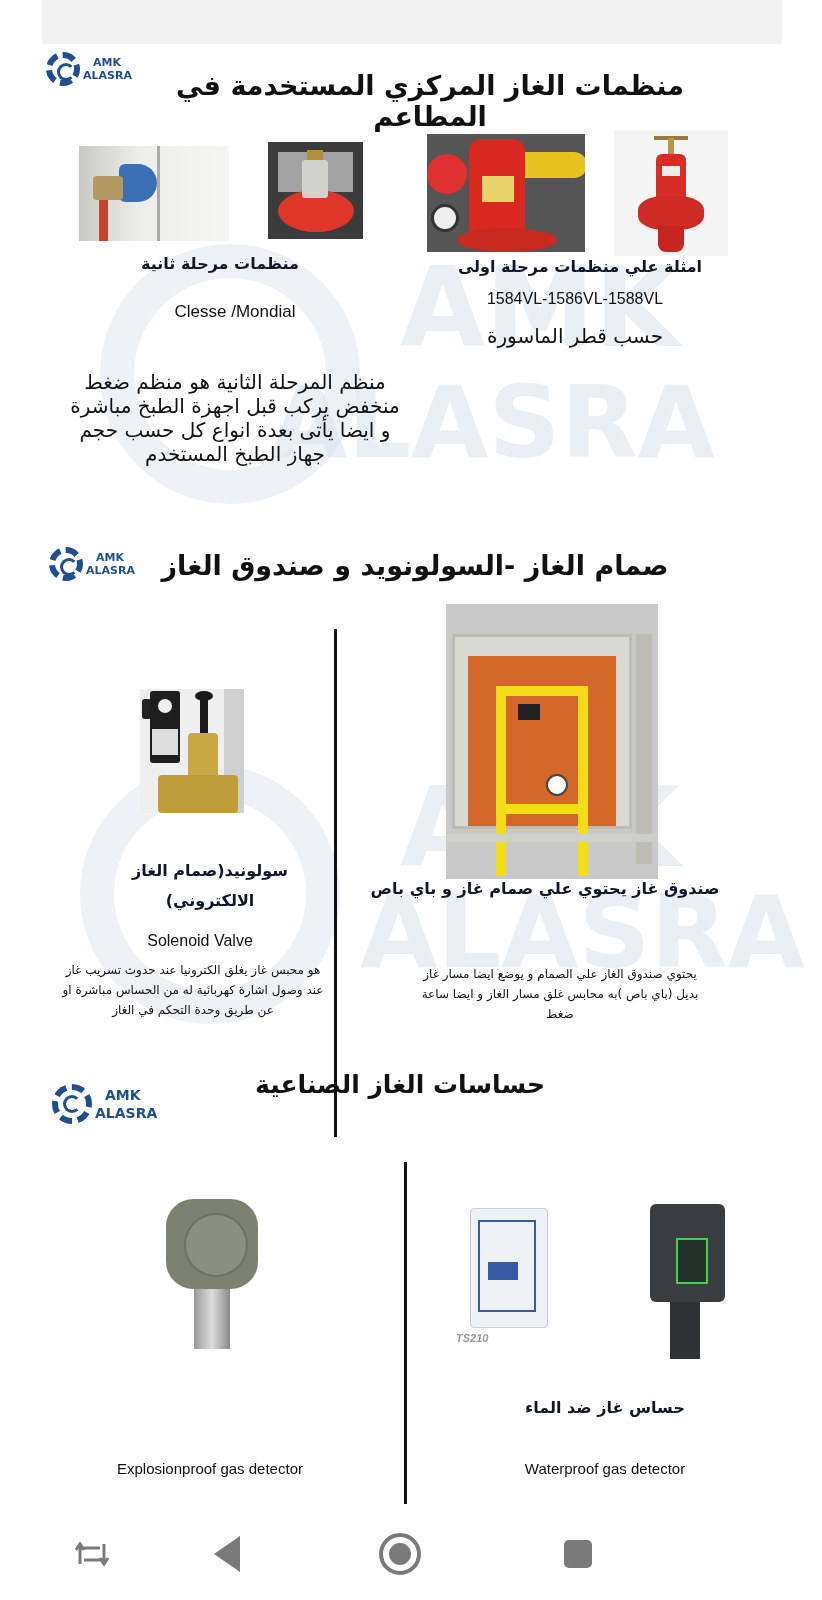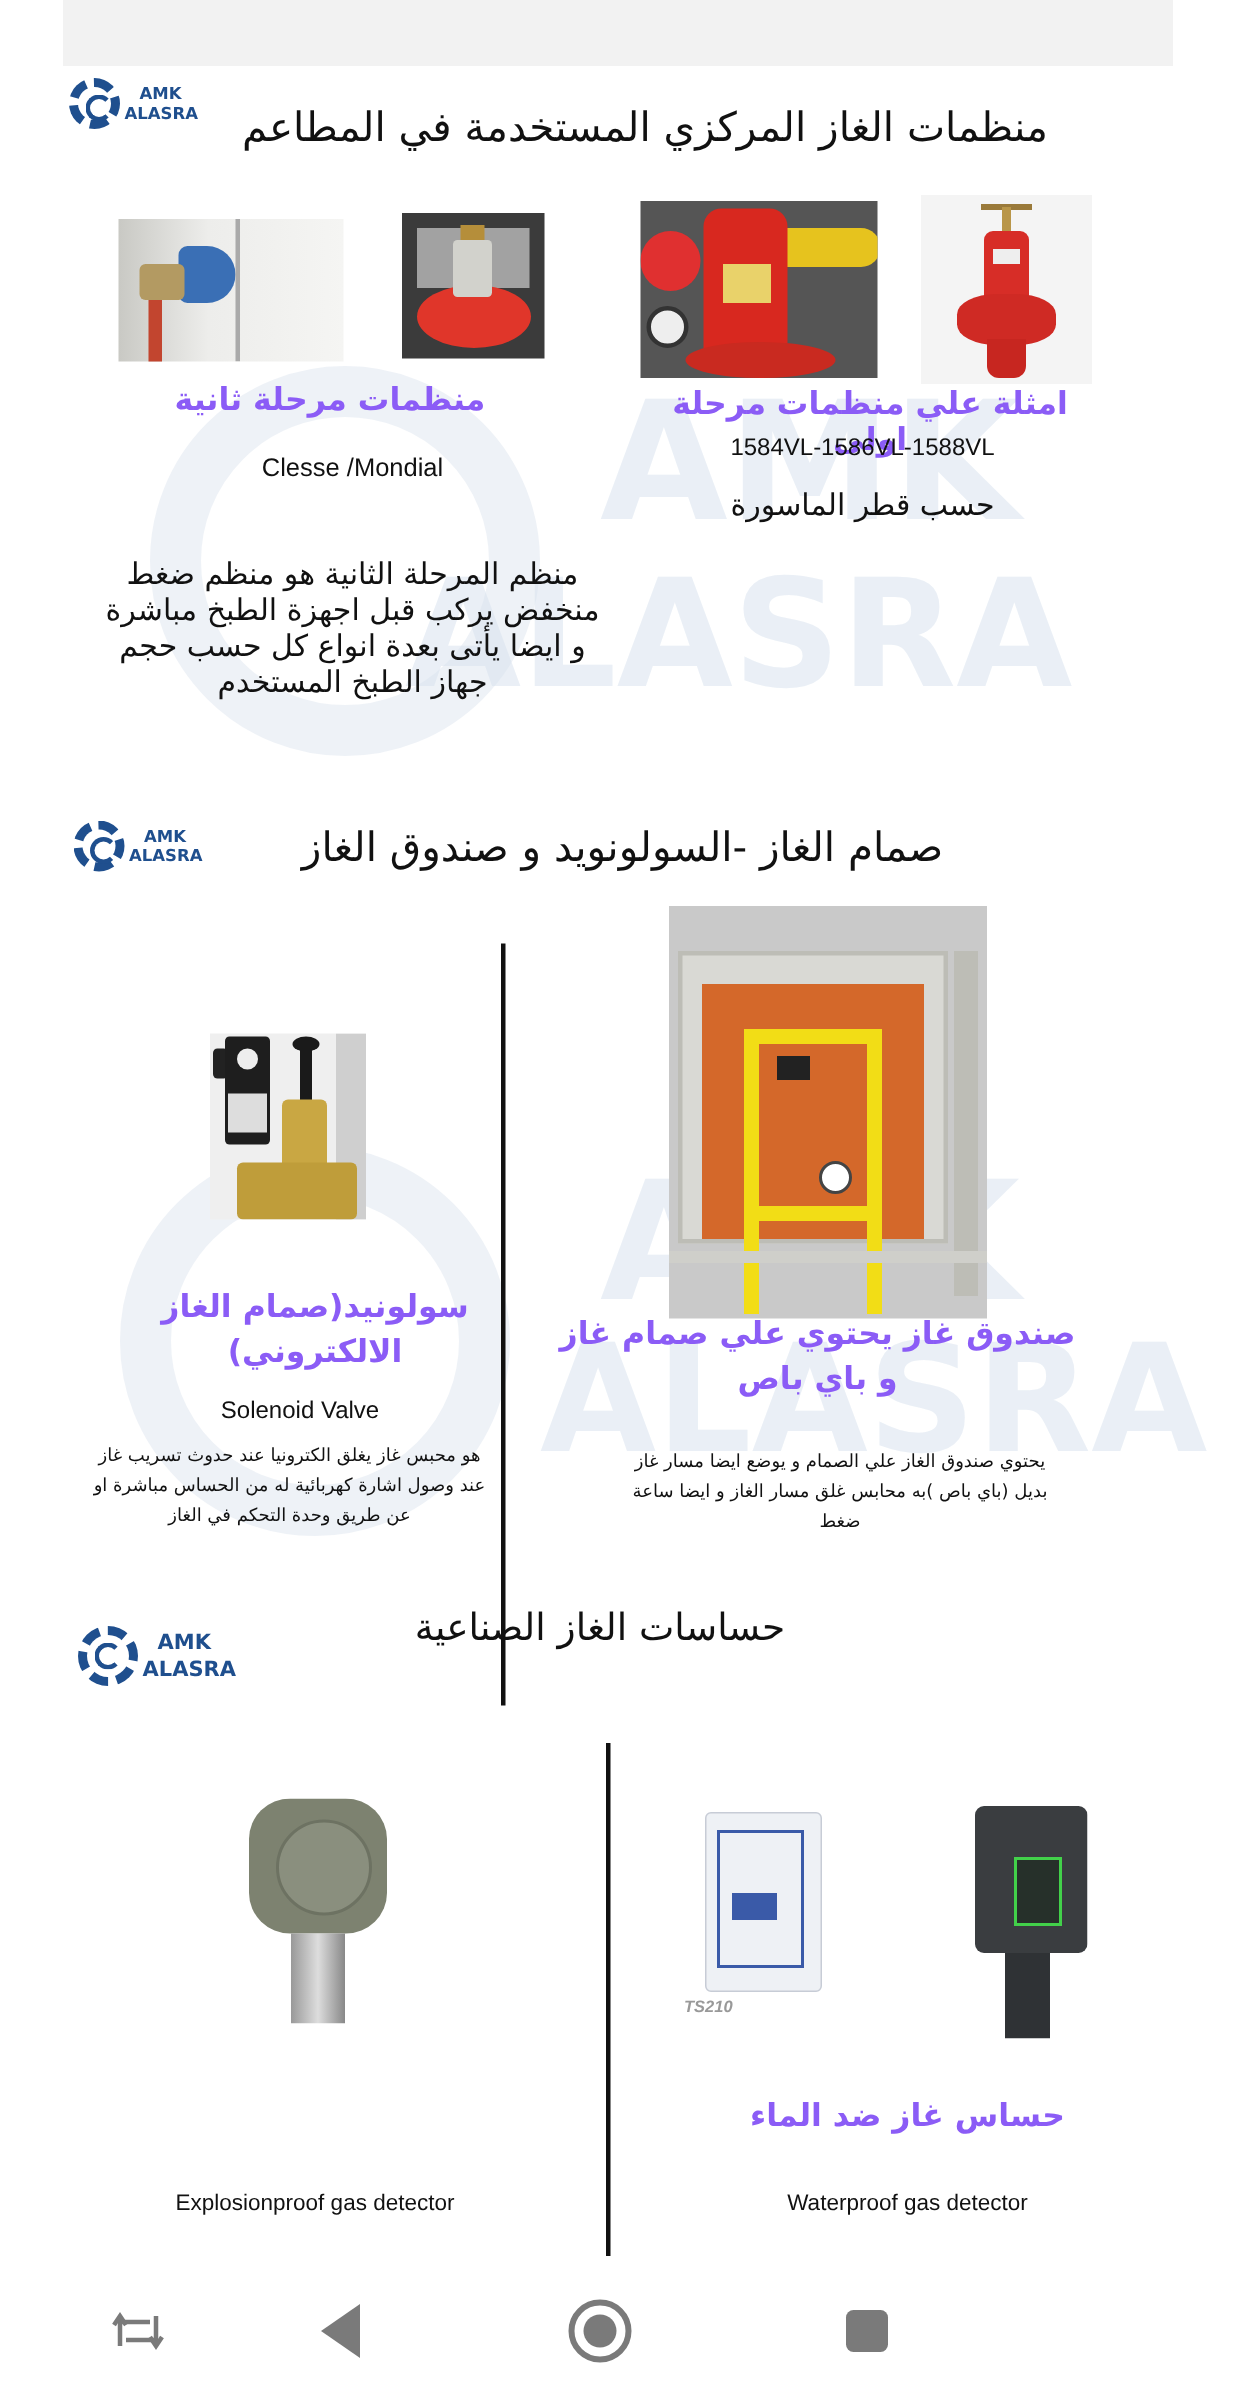--- a/index.html
+++ b/index.html
@@ -18,22 +18,22 @@
   .rtl { direction: rtl; text-align: center; }
   .center { text-align: center; }
 
   
   .logo { position: absolute; display: flex; align-items: center; gap: 3px; }
   .logo .gear { width: 34px; height: 34px; border-radius: 50%; border: 6px dashed #1f4f8e; position: relative; }
   .logo .gear::after { content: ""; position: absolute; left: 5px; top: 5px; width: 12px; height: 12px; border-radius: 50%; border: 3px solid #1f4f8e; border-right-color: transparent; }
   .logo .txt { font-family: "DejaVu Sans", sans-serif; font-weight: bold; color: #1f4f8e; font-size: 11px; line-height: 13px; }
   .logo .txt .l1 { padding-left: 10px; }
 
-  .h1 { font-size: 27px; font-weight: normal; color: #111; }
-  .h2 { font-size: 21px; font-weight: bold; color: #8b5cf6; }
+  .h1 { font-size: 27px; font-weight: bold; color: #111; }
+  .h2 { font-size: 16px; font-weight: bold; color: #0f172a; }
   .body-t { font-size: 20px; line-height: 24px; color: #111; }
   .small-t { font-size: 12px; line-height: 20px; color: #111; }
   .latin { font-family: "Liberation Sans", sans-serif; font-size: 17px; color: #111; }
 
   .divider { position: absolute; width: 3px; background: #111; }
 
   
   .img { position: absolute; overflow: hidden; }
 
   

